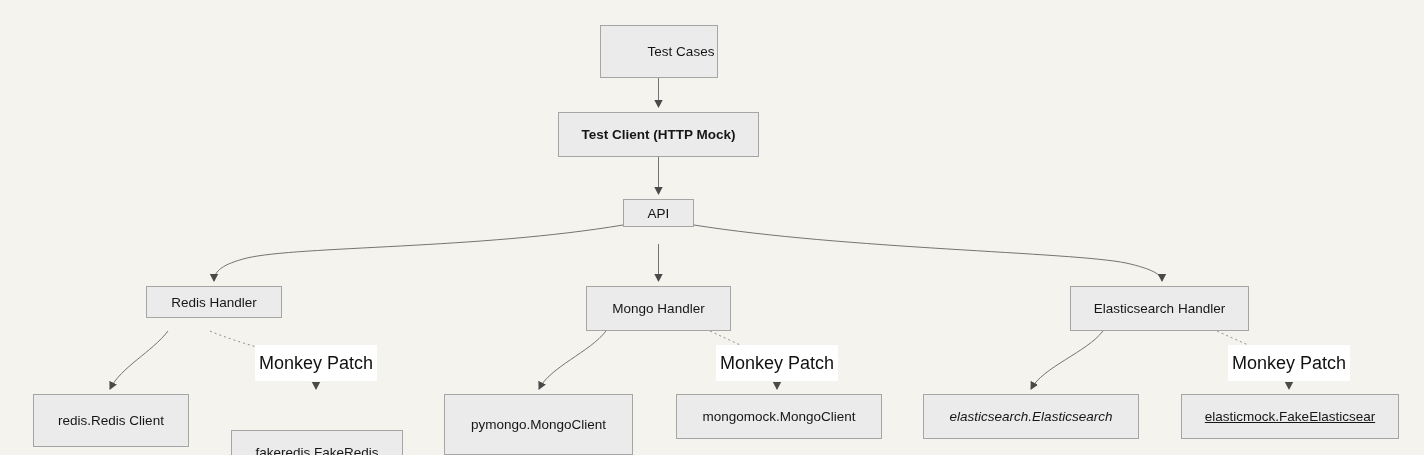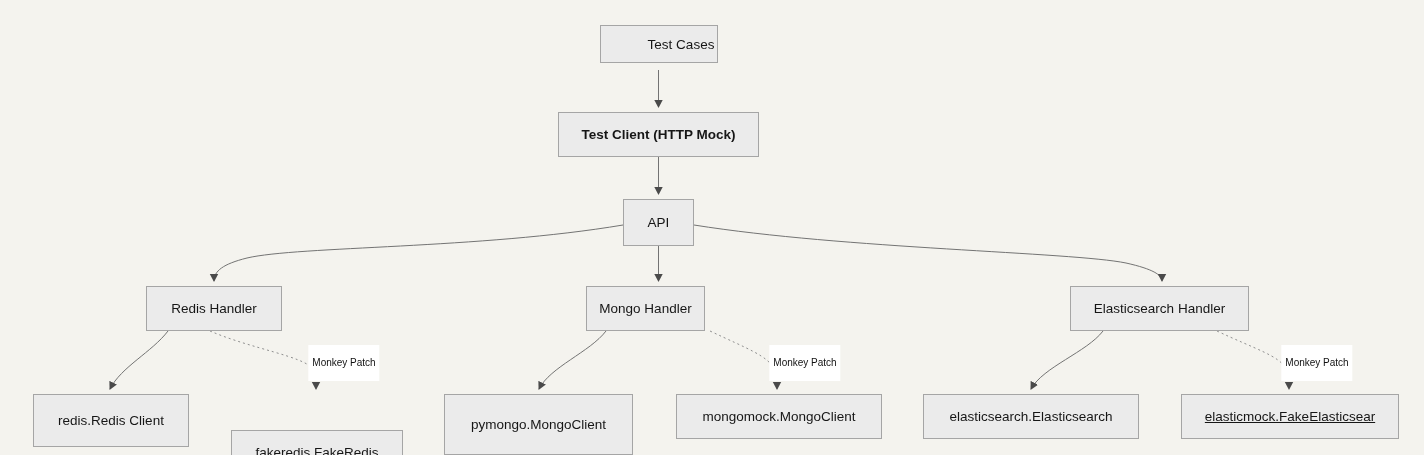--- a/index.html
+++ b/index.html
@@ -41,25 +41,24 @@
     font-size: 13.5px;
     color: #161616;
     white-space: nowrap;
     overflow: hidden;
   }
   .edge-label {
     position: absolute;
     transform: translate(-50%, -50%);
     background: #ffffff;
     color: #111111;
-    font-size: 10px;
+    font-size: 18px;
     line-height: 16px;
     padding: 10px 4px;
     white-space: nowrap;
-    margin-left: 28px;
   }
 </style>
 </head>
 <body>
 
 <div class="stage">
   <svg class="edges" viewBox="0 0 1424 455" xmlns="http://www.w3.org/2000/svg">
     <defs>
       <marker id="arrow" markerUnits="userSpaceOnUse" markerWidth="10" markerHeight="10" refX="7" refY="5" orient="auto">
         <path d="M0,0.8 L8,5 L0,9.2 Z" fill="#4a4a4a"></path>
@@ -72,31 +71,31 @@
     <path class="edge" d="M 694 225 C 845 249, 1072 252, 1126 263 C 1153 269, 1162 275, 1162 281" marker-end="url(#arrow)"></path>
     <path class="edge" d="M 168 331 C 152 352, 121 367, 110 389" marker-end="url(#arrow)"></path>
     <path class="edge dotted" d="M 210 331 C 252 349, 303 356, 313 369 C 316 374, 316 380, 316 389" marker-end="url(#arrow)"></path>
     <path class="edge" d="M 606 331 C 590 352, 550 367, 539 389" marker-end="url(#arrow)"></path>
     <path class="edge dotted" d="M 710 331 C 748 349, 768 356, 774 369 C 777 374, 777 380, 777 389" marker-end="url(#arrow)"></path>
     <path class="edge" d="M 1103 331 C 1087 352, 1043 367, 1031 389" marker-end="url(#arrow)"></path>
     <path class="edge dotted" d="M 1217 331 C 1255 349, 1280 356, 1286 369 C 1289 374, 1289 380, 1289 389" marker-end="url(#arrow)"></path>
   </svg>
 
   <div id="nodes-layer">
-      <div class="node" style="left: 600px; top: 25px; width: 118px; height: 38px; padding-left: 44px;">Test Cases</div>
+      <div class="node" style="left: 600px; top: 25px; width: 118px; height: 53px; padding-left: 44px;">Test Cases</div>
       <div class="node" style="left: 558px; top: 112px; width: 201px; height: 45px; font-weight: bold;">Test Client (HTTP Mock)</div>
-      <div class="node" style="left: 623px; top: 199px; width: 71px; height: 47px;">API</div>
-      <div class="node" style="left: 146px; top: 286px; width: 136px; height: 45px;">Redis Handler</div>
-      <div class="node" style="left: 586px; top: 286px; width: 119px; height: 45px;">Mongo Handler</div>
+      <div class="node" style="left: 623px; top: 199px; width: 71px; height: 28px;">API</div>
+      <div class="node" style="left: 146px; top: 286px; width: 136px; height: 32px;">Redis Handler</div>
+      <div class="node" style="left: 586px; top: 286px; width: 145px; height: 45px;">Mongo Handler</div>
       <div class="node" style="left: 1070px; top: 286px; width: 179px; height: 45px;">Elasticsearch Handler</div>
       <div class="node" style="left: 33px; top: 394px; width: 156px; height: 53px;">redis.Redis Client</div>
       <div class="node" style="left: 231px; top: 394px; width: 172px; height: 45px; margin-top: 36px;">fakeredis.FakeRedis</div>
       <div class="node" style="left: 444px; top: 394px; width: 189px; height: 61px;">pymongo.MongoClient</div>
       <div class="node" style="left: 676px; top: 394px; width: 206px; height: 45px;">mongomock.MongoClient</div>
-      <div class="node" style="left: 923px; top: 394px; width: 216px; height: 45px;">elasticsearch.Elasticsearch</div>
+      <div class="node" style="left: 923px; top: 394px; width: 216px; height: 45px; font-style: italic;">elasticsearch.Elasticsearch</div>
       <div class="node" style="left: 1181px; top: 394px; width: 218px; height: 45px; text-decoration: underline;">elasticmock.FakeElasticsear</div>
     </div>
   <div id="edge-labels-layer">
       <div class="edge-label" style="left: 316px; top: 363px;">Monkey Patch</div>
       <div class="edge-label" style="left: 777px; top: 363px;">Monkey Patch</div>
       <div class="edge-label" style="left: 1289px; top: 363px;">Monkey Patch</div>
     </div>
 </div>
 
 </body></html>

